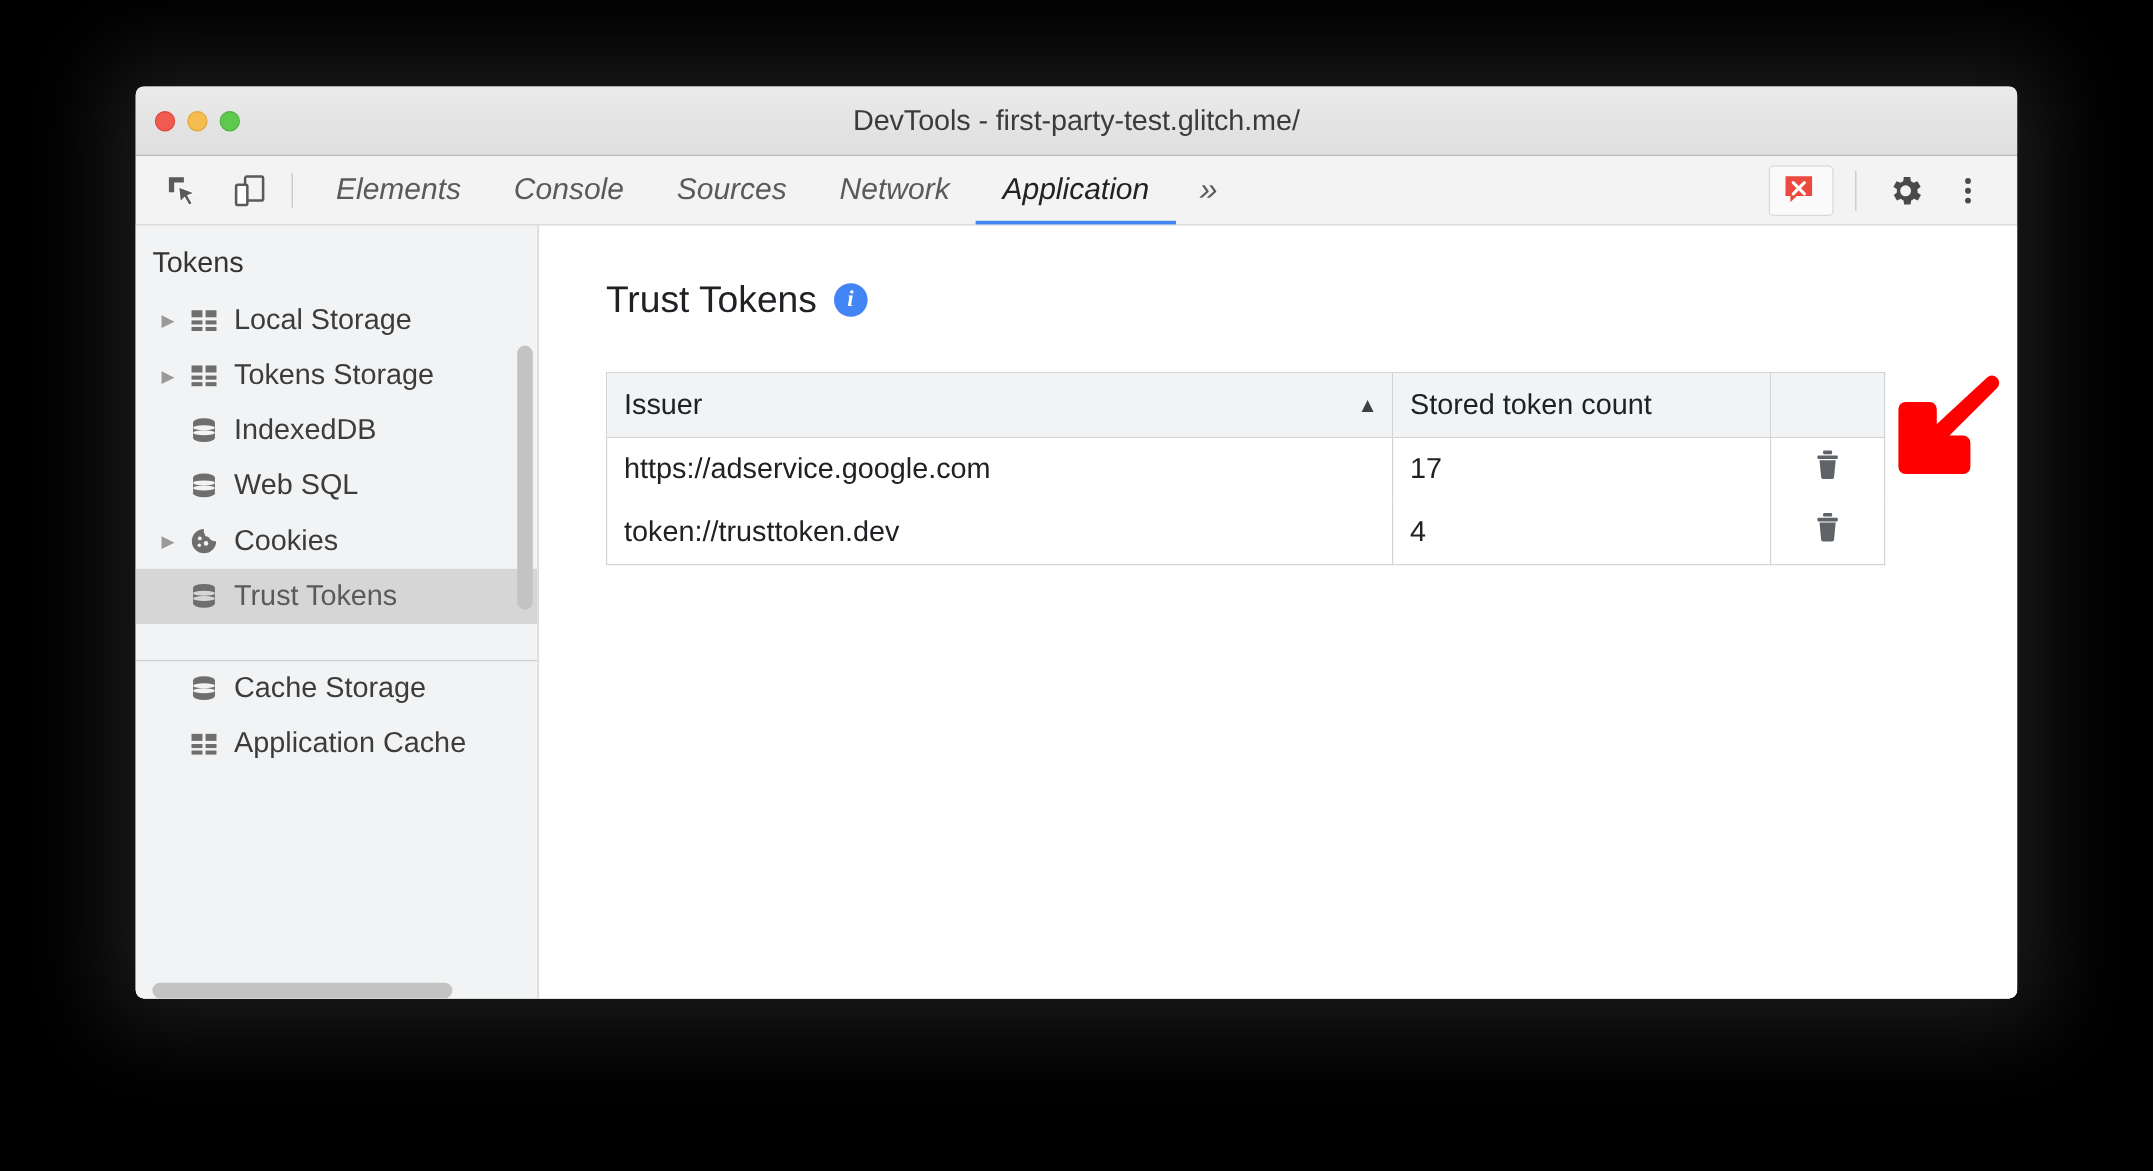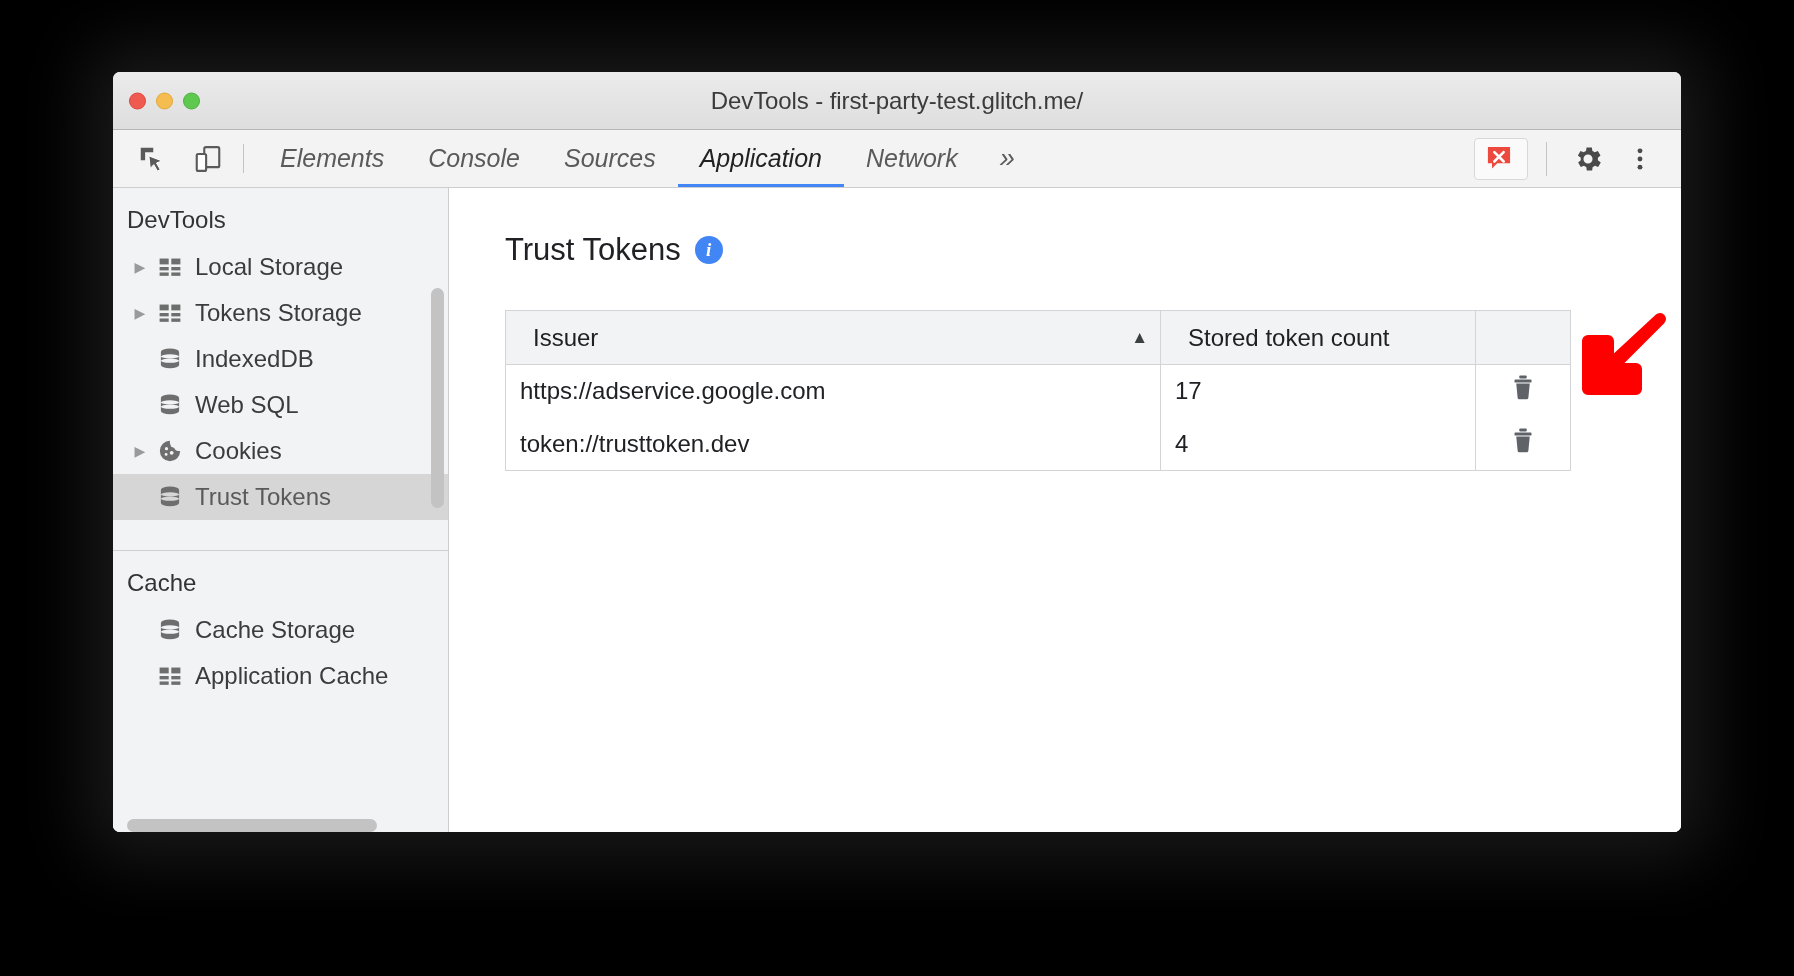--- a/index.html
+++ b/index.html
@@ -149,21 +149,21 @@
     table-layout: fixed;
     width: 1065px;
     font-size: 24px;
     color: #202124;
   }
   table.tt th {
     background: #f1f3f4;
     font-weight: 400;
     text-align: left;
     height: 54px;
-    padding: 0 27px;
+    padding: 0 14px;
     border: 1px solid #d2d4d6;
     color: #202124;
     position: relative;
   }
   table.tt th.col-issuer { width: 655px; }
   table.tt th.col-count  { width: 315px; }
   table.tt th.col-act    { width: 95px; }
   table.tt td {
     height: 53px;
     padding: 0 14px;
@@ -220,22 +220,22 @@
           </svg>
         </div>
       </div>
 
       <div class="tb-sep"></div>
 
       <div class="tabs">
         <div class="tab">Elements</div>
         <div class="tab">Console</div>
         <div class="tab">Sources</div>
+        <div class="tab">Network</div>
         <div class="tab active">Application</div>
-        <div class="tab">Network</div>
         <div class="tab more">»</div>
       </div>
 
       <div class="tb-right">
         <div class="error-badge">
           <span>
             <svg width="28" height="28" viewBox="0 0 24 24">
               <path d="M2.5 2.5 h19 v14 h-11 l-4.5 4.5 v-4.5 h-3.5 z" fill="#ec4a3e"></path>
               <path d="M8 7 L16 15 M16 7 L8 15" stroke="#fff" stroke-width="2.2" stroke-linecap="round"></path>
             </svg>
@@ -256,21 +256,21 @@
           </svg>
         </div>
       </div>
     </div>
 
     <div class="devtools-body">
 
       <div class="sidebar">
         <div class="tree-scroll">
 
-          <div class="section-title">DevTools</div>
+          <div class="section-title">Tokens</div>
 
           <div class="tree-row">
             <span class="twisty">▶</span>
             <span class="tree-icon">
               <svg width="26" height="26" viewBox="0 0 20 20">
                 <rect x="2" y="3.5" width="7" height="4.5" fill="#6e6e6e"></rect>
                 <rect x="11" y="3.5" width="7" height="4.5" fill="#6e6e6e"></rect>
                 <rect x="2" y="10" width="7" height="2.6" fill="#6e6e6e"></rect>
                 <rect x="11" y="10" width="7" height="2.6" fill="#6e6e6e"></rect>
                 <rect x="2" y="14.2" width="7" height="2.6" fill="#6e6e6e"></rect>
@@ -346,21 +346,20 @@
                 <ellipse cx="10" cy="14.6" rx="7" ry="2.6" fill="#6e6e6e"></ellipse>
                 <ellipse cx="10" cy="8.0" rx="7" ry="1.6" fill="#d6d6d6"></ellipse>
                 <ellipse cx="10" cy="11.3" rx="7" ry="1.6" fill="#d6d6d6"></ellipse>
               </svg>
             </span>
             <span>Trust Tokens</span>
           </div>
 
           <div class="divider" style="margin-top:30px"></div>
 
-          <div class="section-title">Cache</div>
 
           <div class="tree-row">
             <span class="twisty empty">▶</span>
             <span class="tree-icon">
               <svg width="26" height="26" viewBox="0 0 20 20">
                 <ellipse cx="10" cy="4.6" rx="7" ry="2.6" fill="#6e6e6e"></ellipse>
                 <rect x="3" y="4.6" width="14" height="10" fill="#6e6e6e"></rect>
                 <ellipse cx="10" cy="14.6" rx="7" ry="2.6" fill="#6e6e6e"></ellipse>
                 <ellipse cx="10" cy="8.0" rx="7" ry="1.6" fill="#f2f3f4"></ellipse>
                 <ellipse cx="10" cy="11.3" rx="7" ry="1.6" fill="#f2f3f4"></ellipse>

